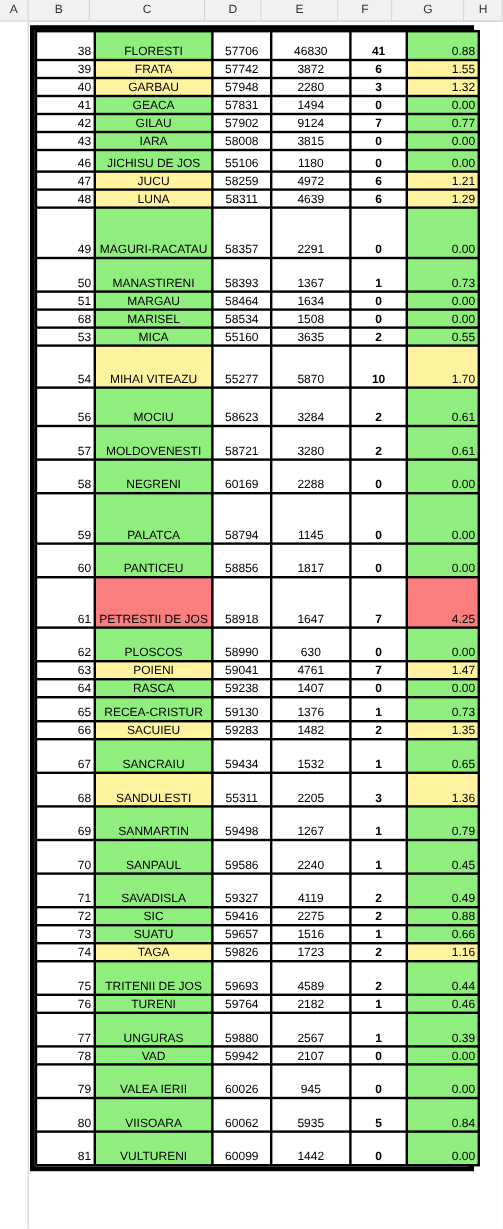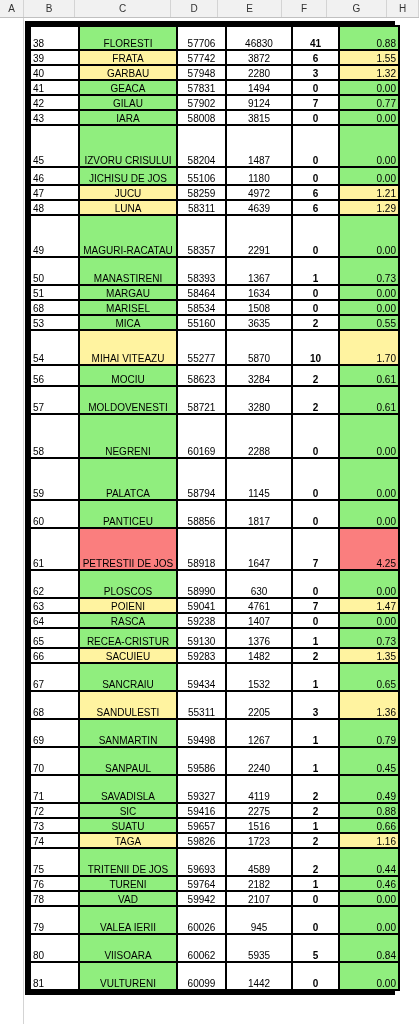--- a/index.html
+++ b/index.html
@@ -79,21 +79,21 @@
     box-sizing: border-box;
   }
 
   col.c-b { width: 47px; }
   col.c-c { width: 96px; }
   col.c-d { width: 47px; }
   col.c-e { width: 64px; }
   col.c-f { width: 45px; }
   col.c-g { width: 58px; }
 
-  .cell-idx   { text-align: left; }
+  .cell-idx   { text-align: right; }
   .cell-name  { text-align: center; }
   .cell-num   { text-align: center; }
   .cell-cnt   { text-align: center; font-weight: bold; vertical-align: middle; }
   .cell-val   { text-align: right; padding-right: 4px; }
 
   .bg-green  { background: #90ee7e !important; }
   .bg-yellow { background: #fff3a0 !important; }
   .bg-red    { background: #fa7e7e !important; }
 
   .left-gutter {
@@ -177,28 +177,20 @@
             <td class="cell-val bg-green">0.77</td>
           </tr>
           <tr style="height: 13px;">
             <td class="cell-idx">43</td>
             <td class="cell-name bg-green">IARA</td>
             <td class="cell-num">58008</td>
             <td class="cell-num">3815</td>
             <td class="cell-cnt">0</td>
             <td class="cell-val bg-green">0.00</td>
           </tr>
-          <tr style="height: 40px;">
-            <td class="cell-idx">45</td>
-            <td class="cell-name bg-green">IZVORU CRISULUI</td>
-            <td class="cell-num">58204</td>
-            <td class="cell-num">1487</td>
-            <td class="cell-cnt">0</td>
-            <td class="cell-val bg-green">0.00</td>
-          </tr>
           <tr style="height: 16px;">
             <td class="cell-idx">46</td>
             <td class="cell-name bg-green">JICHISU DE JOS</td>
             <td class="cell-num">55106</td>
             <td class="cell-num">1180</td>
             <td class="cell-cnt">0</td>
             <td class="cell-val bg-green">0.00</td>
           </tr>
           <tr style="height: 13px;">
             <td class="cell-idx">47</td>
@@ -257,37 +249,37 @@
             <td class="cell-val bg-green">0.55</td>
           </tr>
           <tr style="height: 33px;">
             <td class="cell-idx">54</td>
             <td class="cell-name bg-yellow">MIHAI VITEAZU</td>
             <td class="cell-num">55277</td>
             <td class="cell-num">5870</td>
             <td class="cell-cnt">10</td>
             <td class="cell-val bg-yellow">1.70</td>
           </tr>
-          <tr style="height: 19px;">
+          <tr style="height: 30px;">
             <td class="cell-idx">56</td>
             <td class="cell-name bg-green">MOCIU</td>
             <td class="cell-num">58623</td>
             <td class="cell-num">3284</td>
             <td class="cell-cnt">2</td>
             <td class="cell-val bg-green">0.61</td>
           </tr>
           <tr style="height: 26px;">
             <td class="cell-idx">57</td>
             <td class="cell-name bg-green">MOLDOVENESTI</td>
             <td class="cell-num">58721</td>
             <td class="cell-num">3280</td>
             <td class="cell-cnt">2</td>
             <td class="cell-val bg-green">0.61</td>
           </tr>
-          <tr style="height: 42px;">
+          <tr style="height: 26px;">
             <td class="cell-idx">58</td>
             <td class="cell-name bg-green">NEGRENI</td>
             <td class="cell-num">60169</td>
             <td class="cell-num">2288</td>
             <td class="cell-cnt">0</td>
             <td class="cell-val bg-green">0.00</td>
           </tr>
           <tr style="height: 40px;">
             <td class="cell-idx">59</td>
             <td class="cell-name bg-green">PALATCA</td>
@@ -425,20 +417,28 @@
             <td class="cell-val bg-green">0.44</td>
           </tr>
           <tr style="height: 13px;">
             <td class="cell-idx">76</td>
             <td class="cell-name bg-green">TURENI</td>
             <td class="cell-num">59764</td>
             <td class="cell-num">2182</td>
             <td class="cell-cnt">1</td>
             <td class="cell-val bg-green">0.46</td>
           </tr>
+          <tr style="height: 26px;">
+            <td class="cell-idx">77</td>
+            <td class="cell-name bg-green">UNGURAS</td>
+            <td class="cell-num">59880</td>
+            <td class="cell-num">2567</td>
+            <td class="cell-cnt">1</td>
+            <td class="cell-val bg-green">0.39</td>
+          </tr>
           <tr style="height: 13px;">
             <td class="cell-idx">78</td>
             <td class="cell-name bg-green">VAD</td>
             <td class="cell-num">59942</td>
             <td class="cell-num">2107</td>
             <td class="cell-cnt">0</td>
             <td class="cell-val bg-green">0.00</td>
           </tr>
           <tr style="height: 26px;">
             <td class="cell-idx">79</td>

